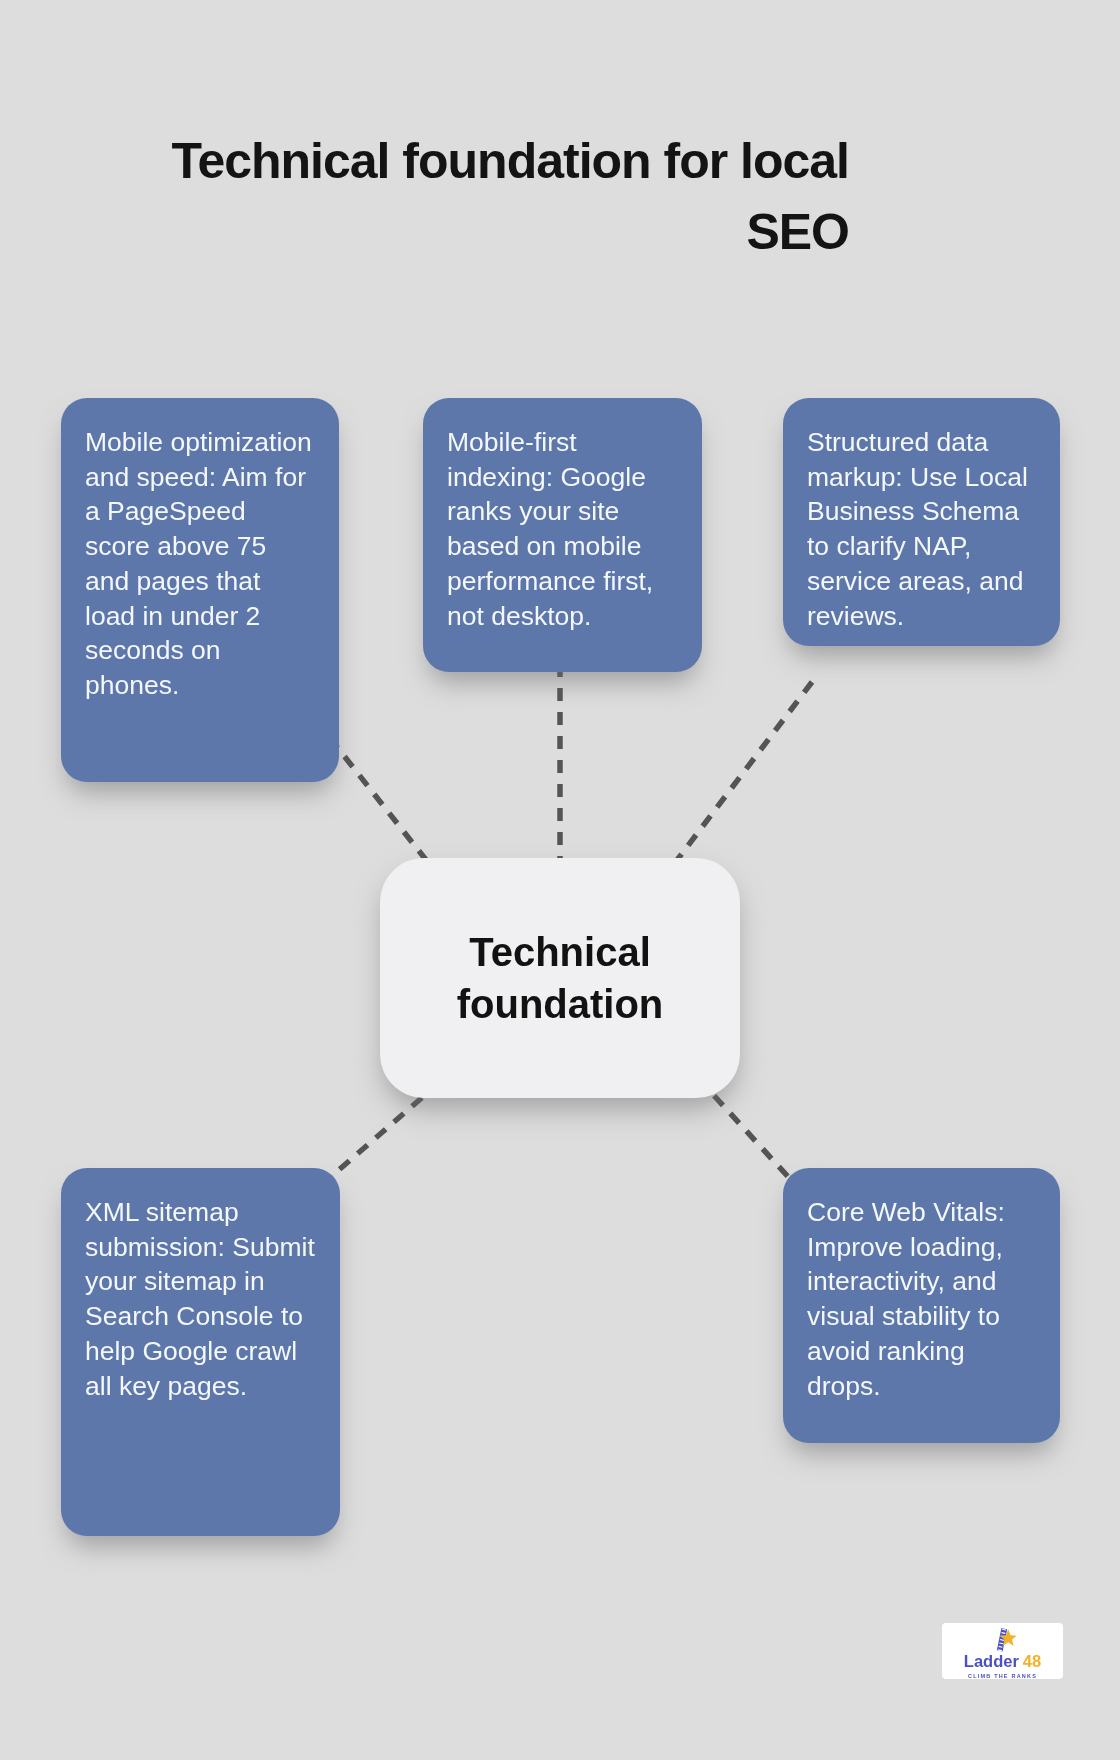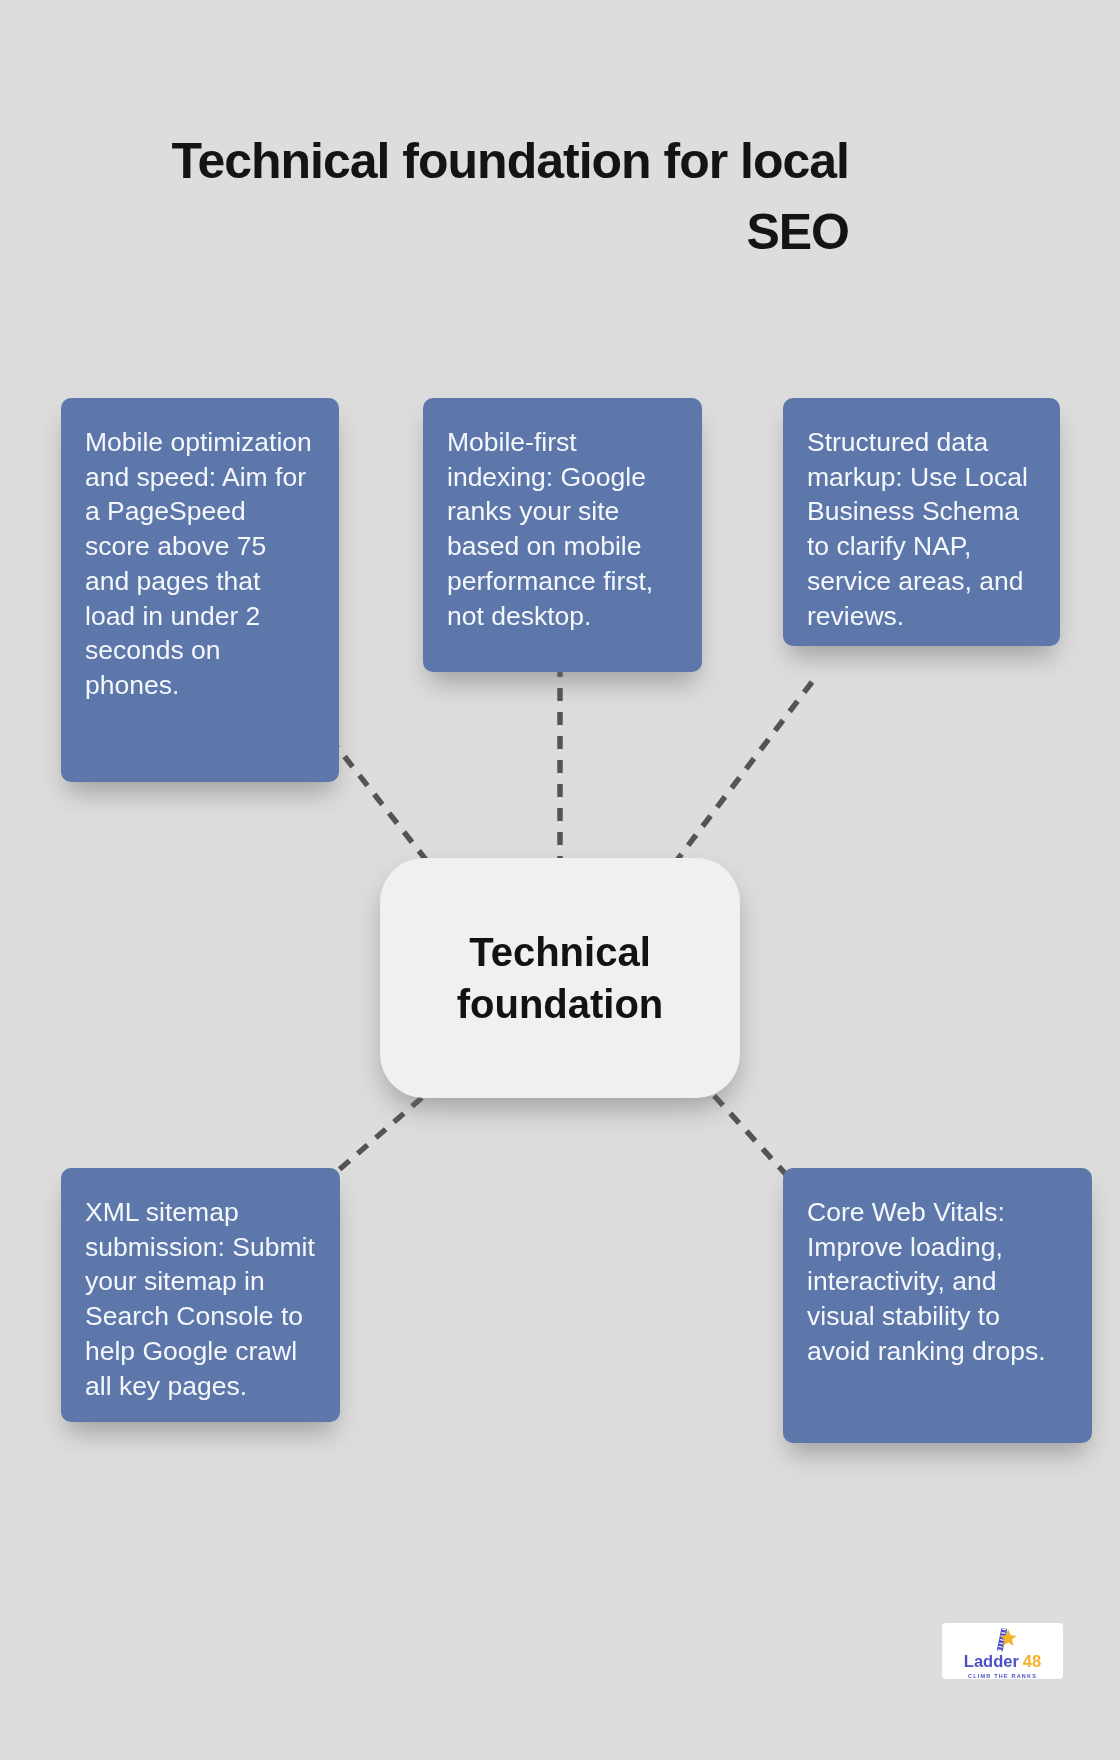--- a/index.html
+++ b/index.html
@@ -24,31 +24,31 @@
   #connectors line{
     stroke:var(--connector,#545454);
     stroke-width:5.5;
     stroke-dasharray:13 11;
   }
   
   .infobox{
     position:absolute;z-index:2;
     background:var(--node_blue,#5d77ab);
     color:var(--node_text,#f4f7fb);
-    border-radius:10px;
+    border-radius:26px;
     box-sizing:border-box;
     padding:27px 24px 20px 24px;
     font-size:26.5px;line-height:1.31;
     box-shadow:0 16px 26px -6px rgba(110,110,110,0.55);
   }
   #box-mobile-optimization{left:61px;top:398px;width:278px;height:384px;}
   #box-mobile-first      {left:423px;top:398px;width:279px;height:274px;}
   #box-structured-data   {left:783px;top:398px;width:277px;height:248px;}
-  #box-xml-sitemap       {left:61px;top:1168px;width:279px;height:254px;}
-  #box-core-web-vitals   {left:783px;top:1168px;width:309px;height:275px;}
+  #box-xml-sitemap       {left:61px;top:1168px;width:279px;height:368px;}
+  #box-core-web-vitals   {left:783px;top:1168px;width:277px;height:275px;}
   
   #center-node{
     position:absolute;z-index:3;
     left:380px;top:858px;width:360px;height:240px;
     background:var(--center_bg,#f0f0f2);
     border-radius:44px;
     box-shadow:0 14px 28px -4px rgba(110,110,110,0.55);
     display:flex;align-items:center;justify-content:flex-start;
     text-align:center;
     font-size:40px;font-weight:bold;line-height:1.3;

